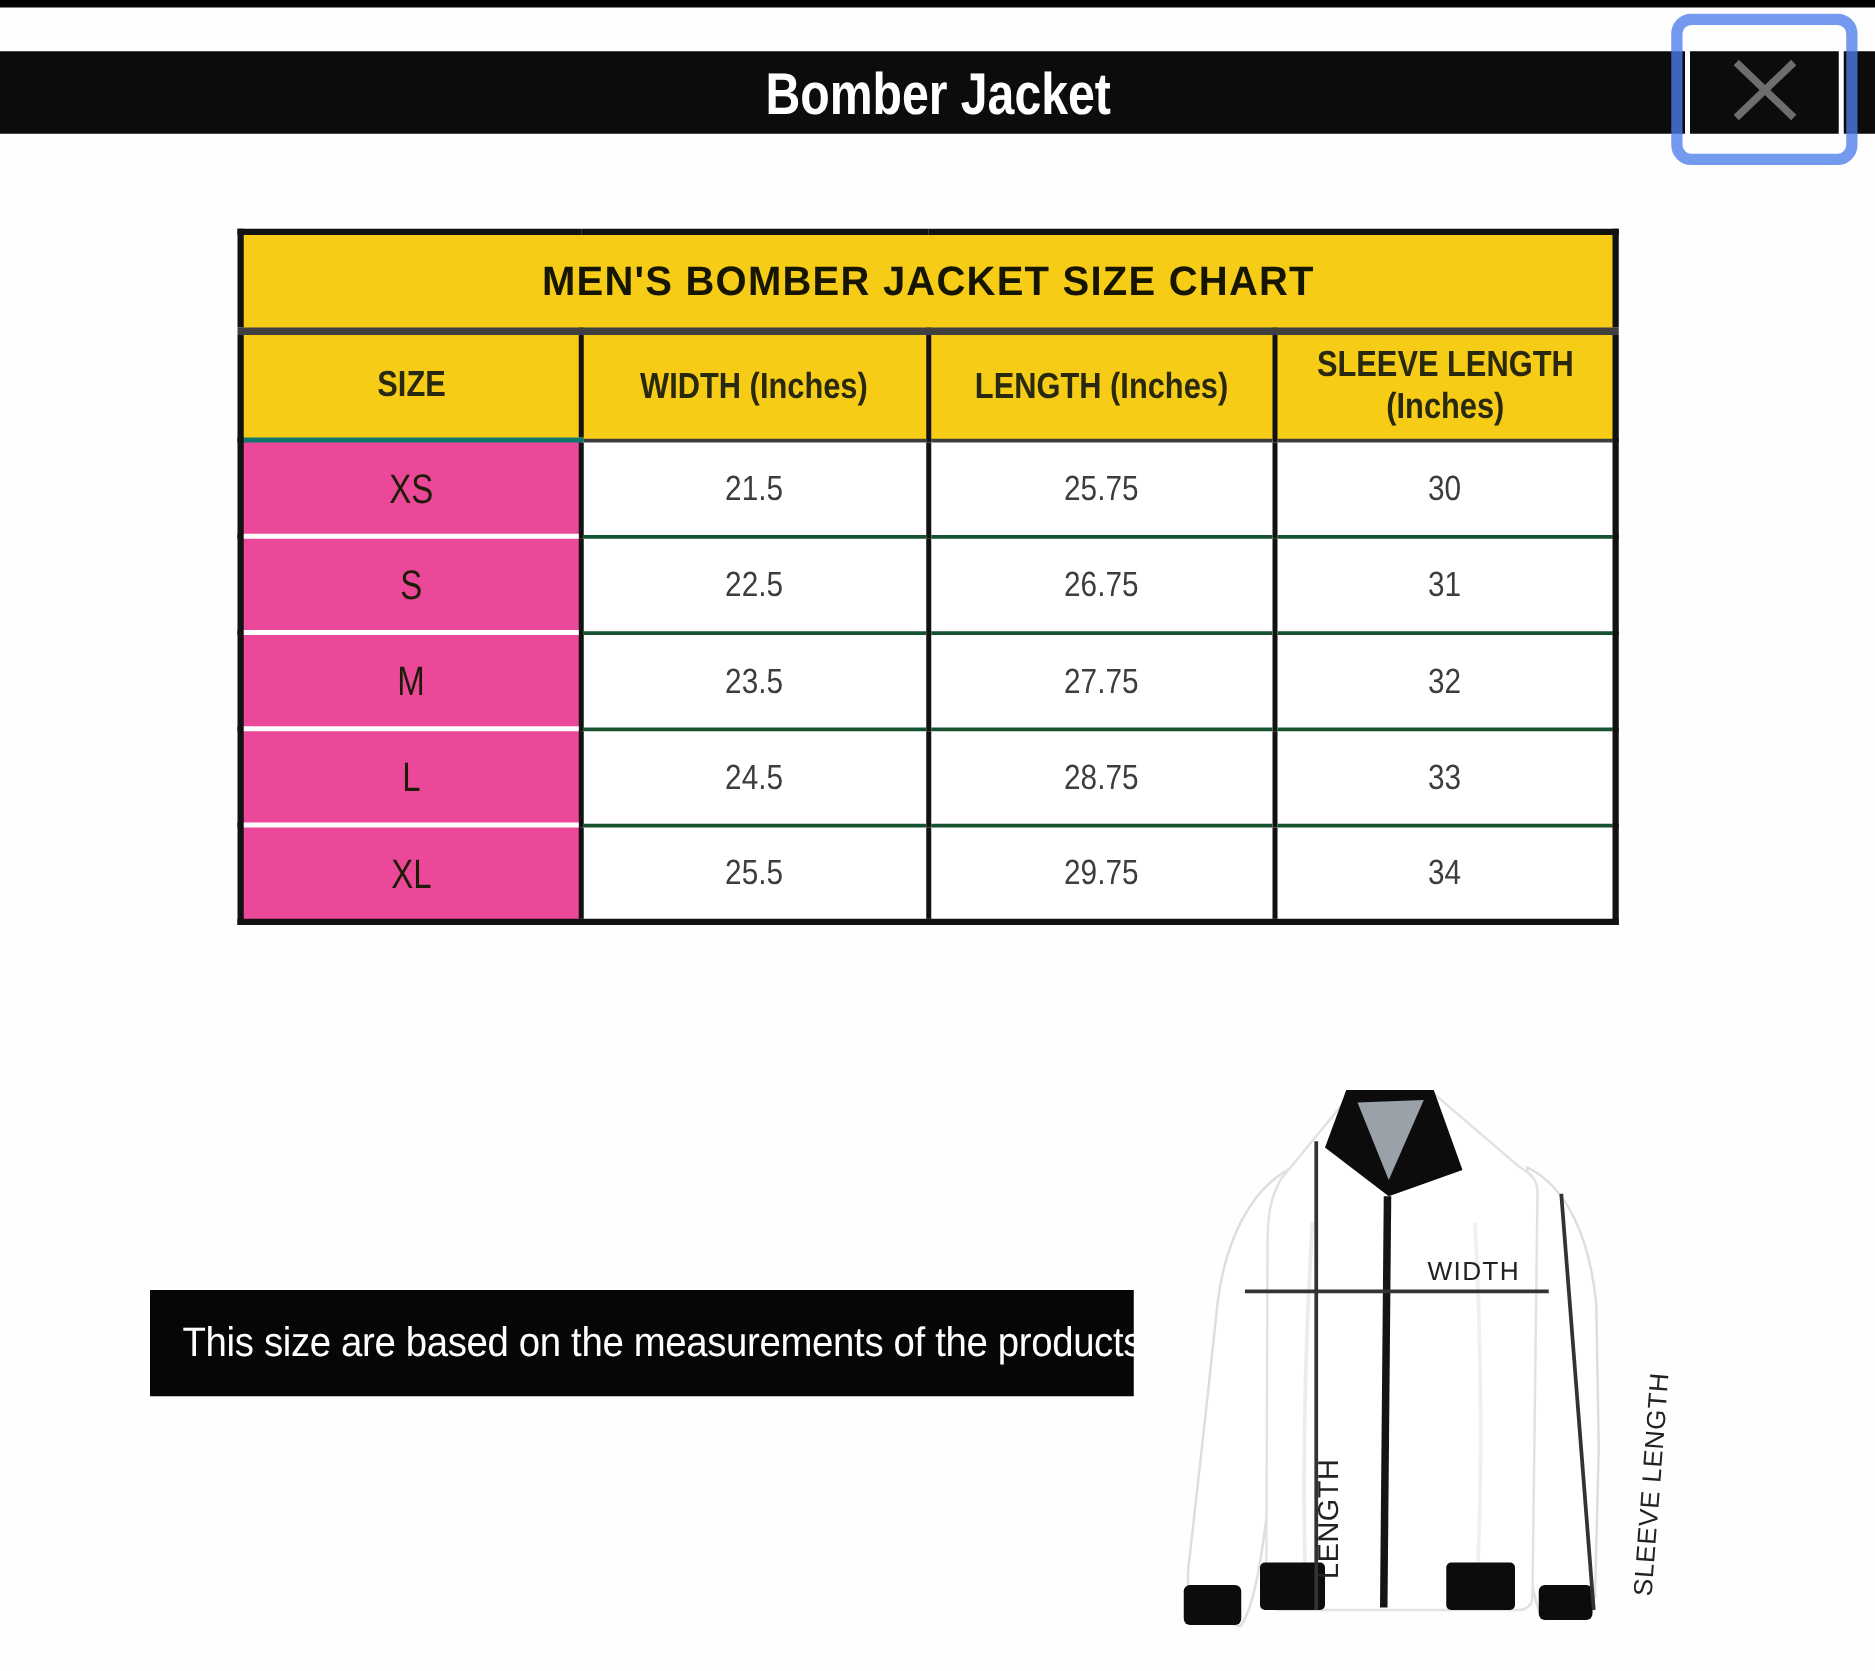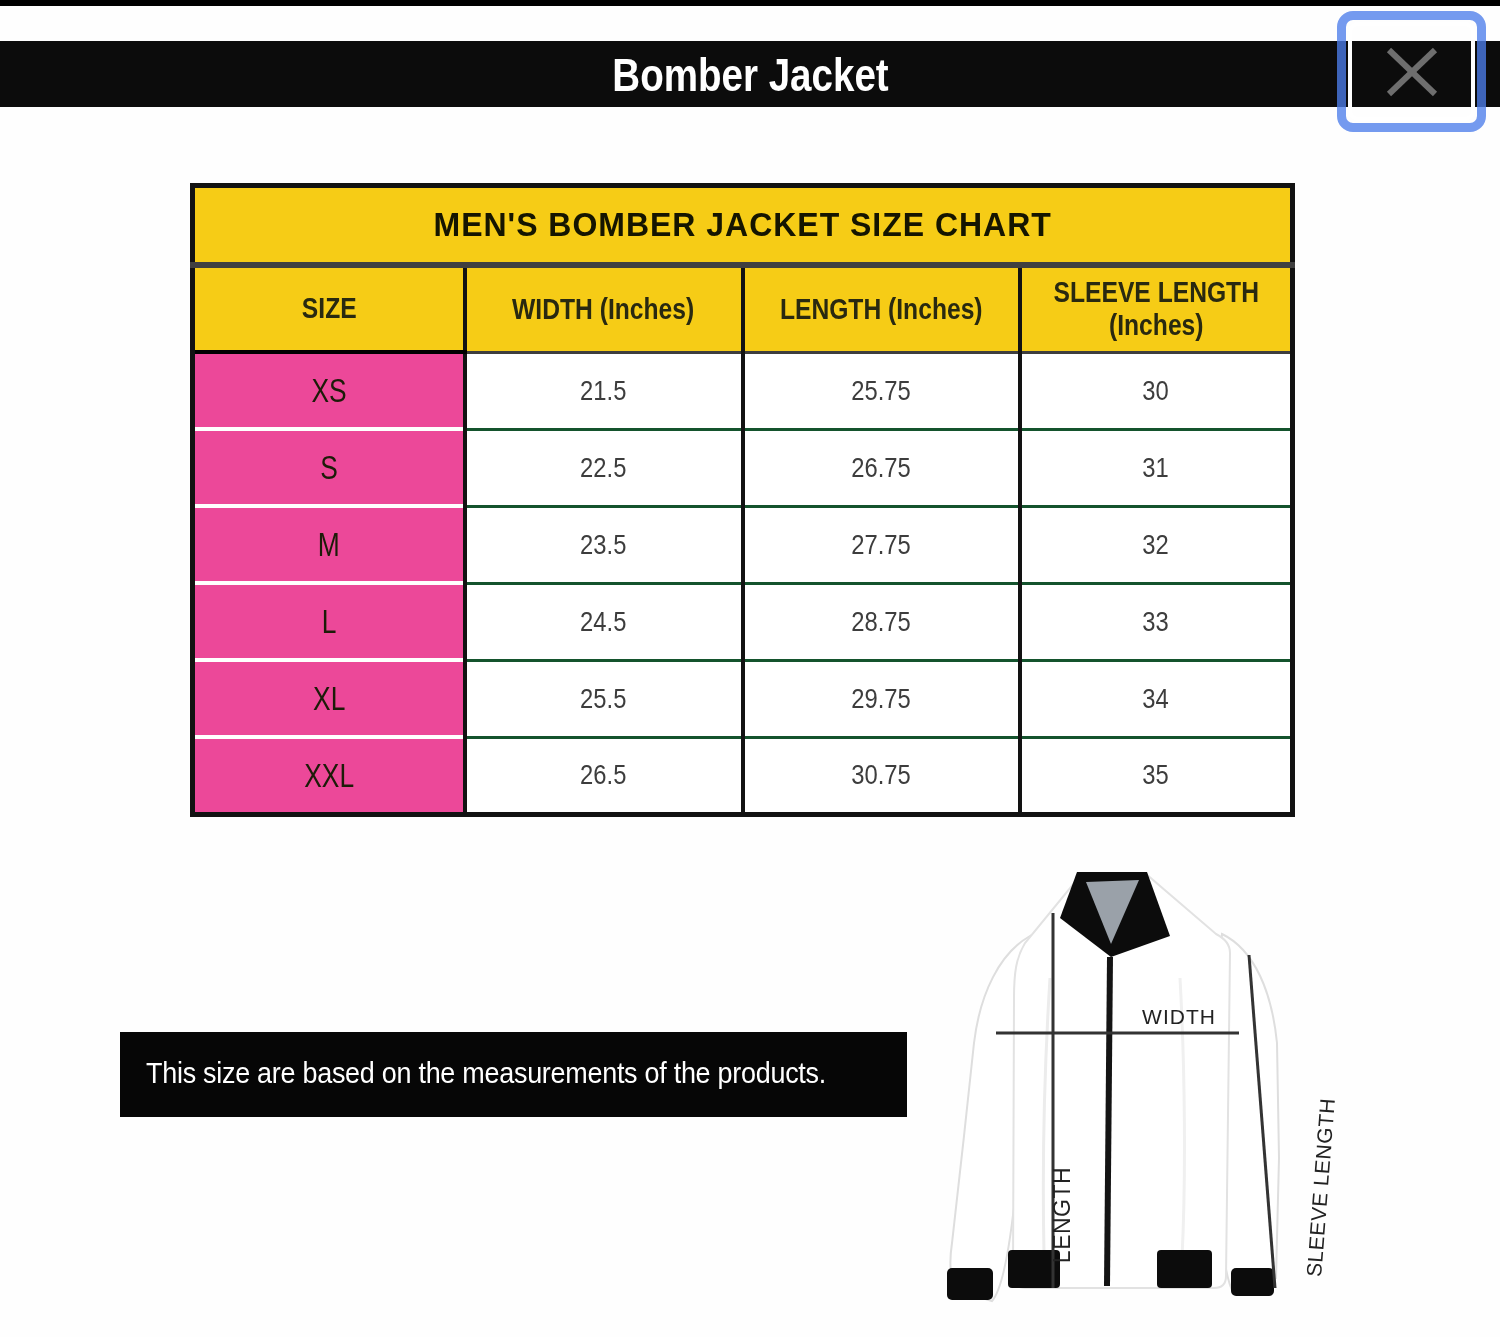--- a/index.html
+++ b/index.html
@@ -34,40 +34,40 @@
   }
   .size-table td, .size-table th { padding:0; text-align:center; vertical-align:middle; }
   .title-row td {
     height:74px; background:#f6cc16; border-bottom:6px solid #404040;
   }
   .chart-title {
     font-size:33px; font-weight:700; letter-spacing:1px; color:#151500;
     display:inline-block; transform:scaleX(.97);
   }
   .head-row th { height:82px; background:#f6cc16; border-bottom:3px solid #3e3e3e; }
-  .head-row th:first-child { border-bottom:4px solid #000000; }
+  .head-row th:first-child { border-bottom:4px solid #0f766e; }
   .size-table th:nth-child(n+2), .size-table td.vline { border-left:4px solid #121212; }
   .head-label {
     font-size:29px; font-weight:700; color:#292910; line-height:1.15;
     display:inline-block; transform:scaleX(.85); max-width:100%;
   }
   .data-row td { height:73px; border-top:3px solid #14532d; background:#fff; }
   .data-row td.size-cell { background:#ec4899; border-top:4px solid #ffffff; }
   .size-label {
     font-size:33px; font-weight:400; color:#1c1c08; display:inline-block; transform:scaleX(.8);
   }
   .num {
     font-size:28px; font-weight:400; color:#3d3d3d; display:inline-block; transform:scaleX(.85);
   }
   
   .disclaimer {
     position:absolute; left:120px; top:1032px; width:787px; box-sizing:border-box;
     background:#060606; color:#fff; padding:23px 26px 25px 26px;
   }
-  .disclaimer .line { font-size:29px; line-height:37px; white-space:nowrap; }
+  .disclaimer .line { font-size:33px; line-height:37px; white-space:nowrap; }
   .disclaimer .line span {
     display:inline-block; transform:scaleX(.93); transform-origin:left center; letter-spacing:-.3px;
   }
   
   .jacket { position:absolute; left:930px; top:858px; }
   .meas-label { font-family:"Liberation Sans", sans-serif; fill:#222; }
 </style>
 </head>
 <body>
 
@@ -131,26 +131,20 @@
       <td class="vline"><span class="num">24.5</span></td>
       <td class="vline"><span class="num">28.75</span></td>
       <td class="vline"><span class="num">33</span></td>
     </tr>
     <tr class="data-row">
       <td class="size-cell"><span class="size-label">XL</span></td>
       <td class="vline"><span class="num">25.5</span></td>
       <td class="vline"><span class="num">29.75</span></td>
       <td class="vline"><span class="num">34</span></td>
     </tr>
-    <tr class="data-row">
-      <td class="size-cell"><span class="size-label">XXL</span></td>
-      <td class="vline"><span class="num">26.5</span></td>
-      <td class="vline"><span class="num">30.75</span></td>
-      <td class="vline"><span class="num">35</span></td>
-    </tr>
     </tbody>
   </table>
 
   <div class="disclaimer">
     <div class="line"><span>This size are based on the measurements of the products.</span></div>
   </div>
 
   <svg class="jacket" width="470" height="479" viewBox="0 0 470 479">
 
     <path d="M100,78 C70,95 50,135 44,185 C38,245 28,330 22,385 C19,405 20,418 26,432 L62,443 C72,432 80,390 86,330 L96,120 Z" fill="#ffffff" stroke="#dedede" stroke-width="2"></path>

